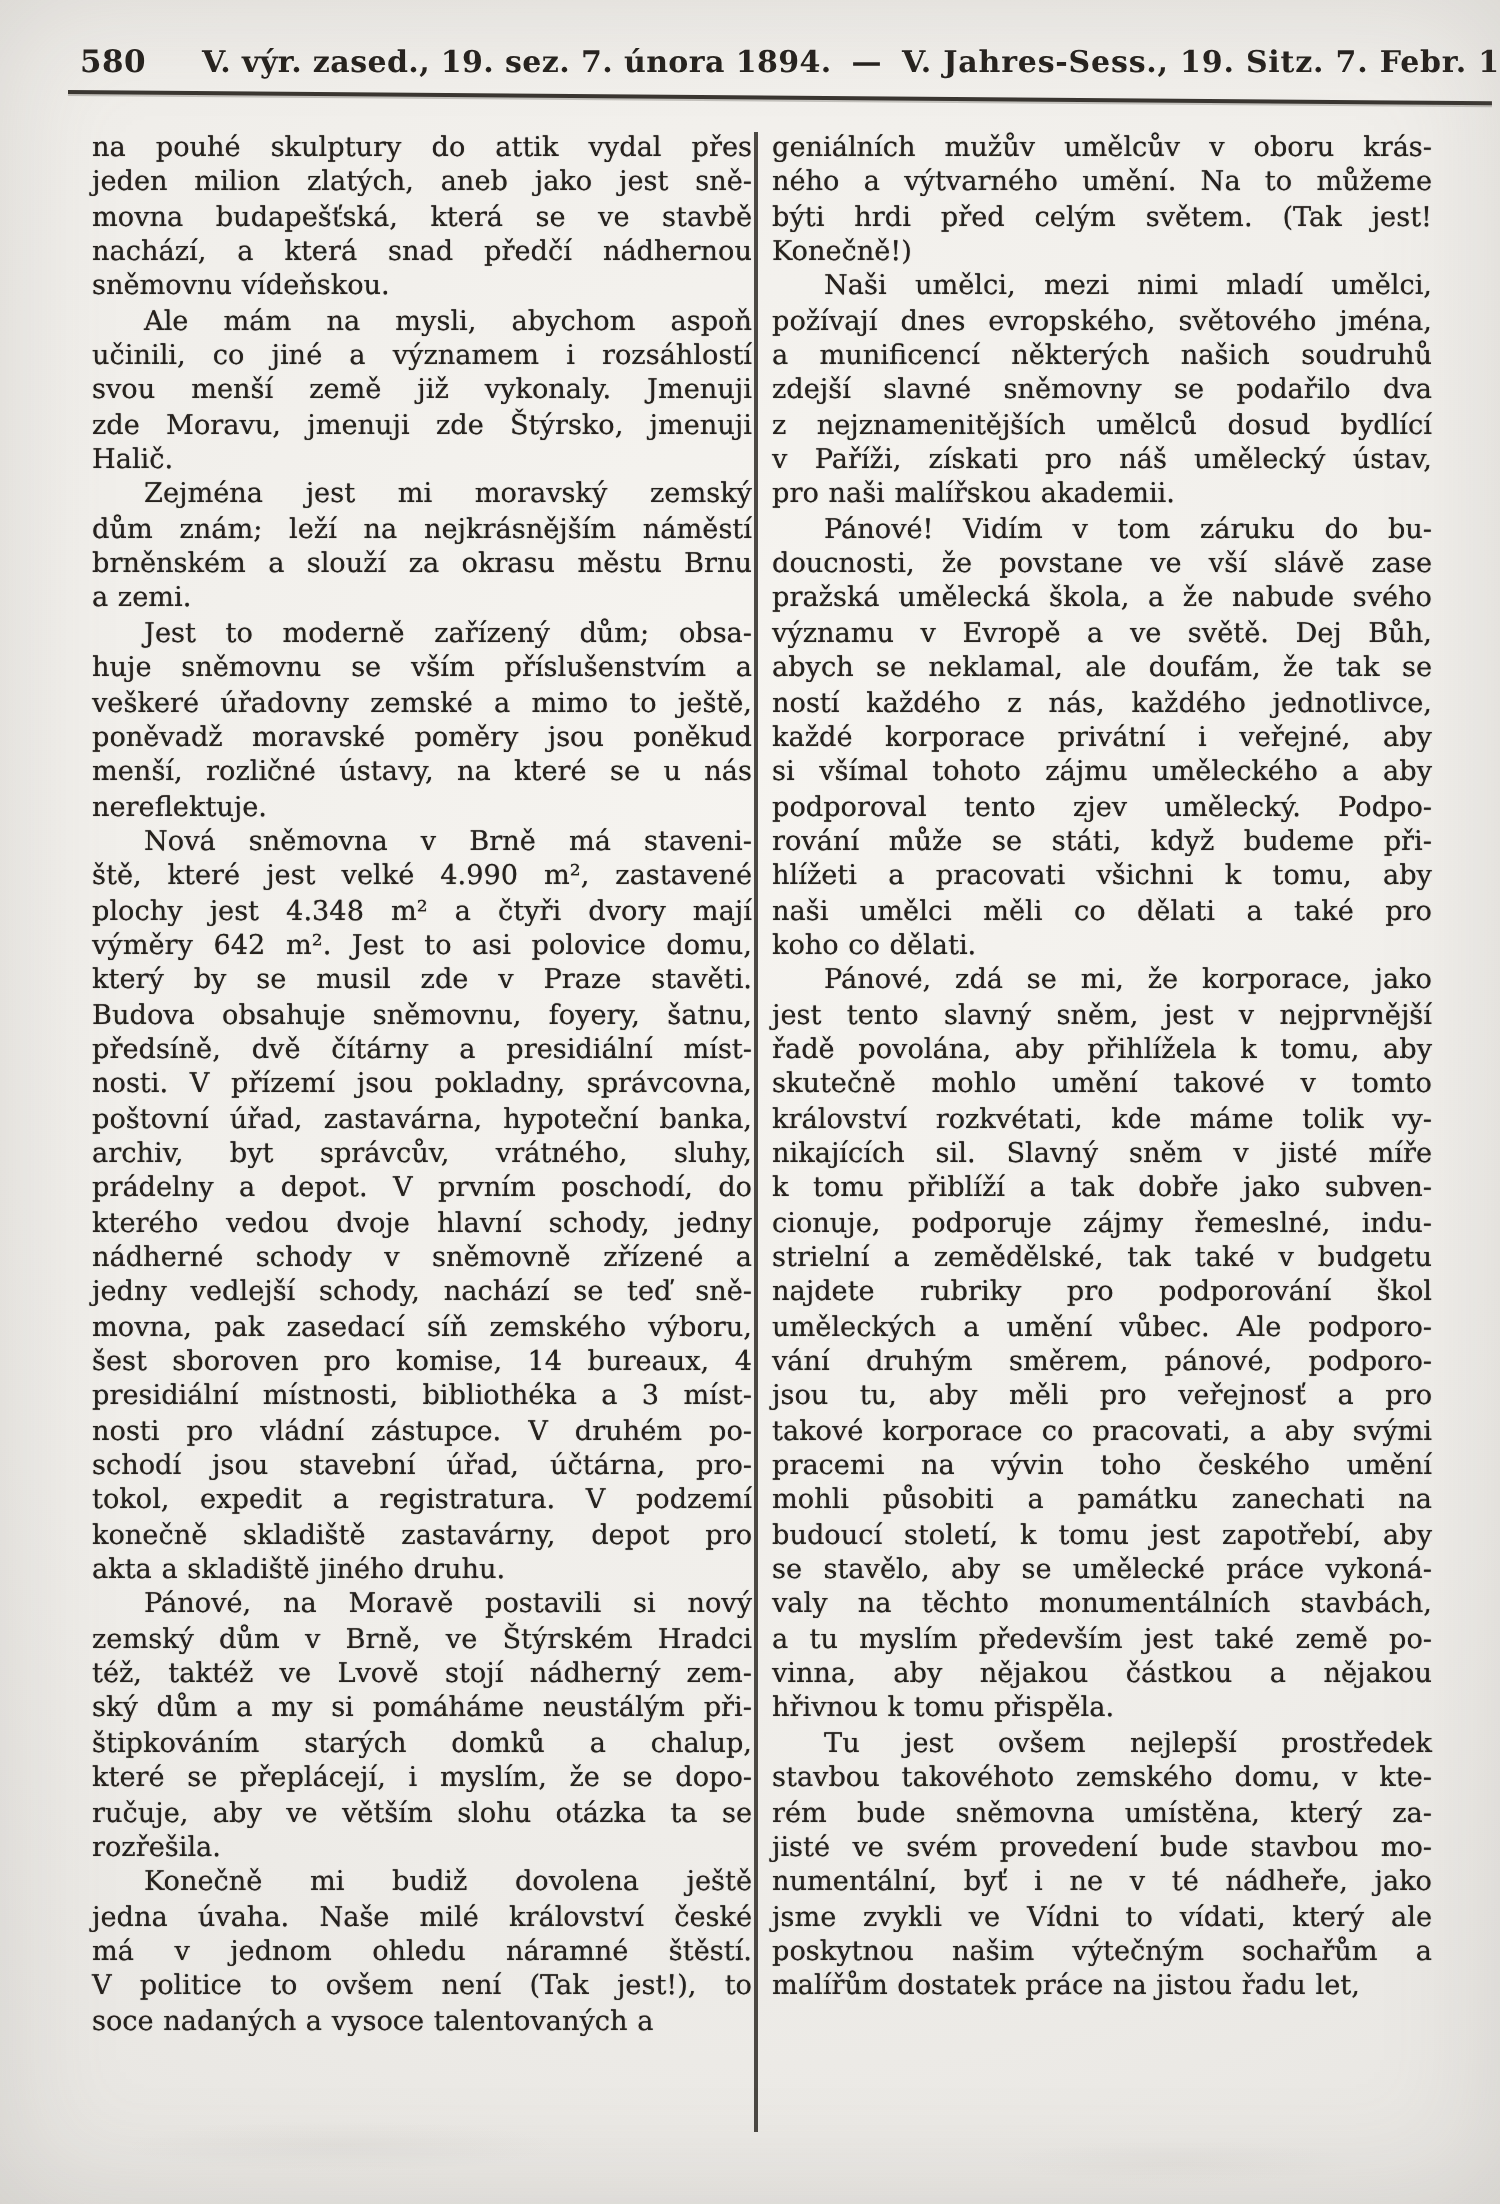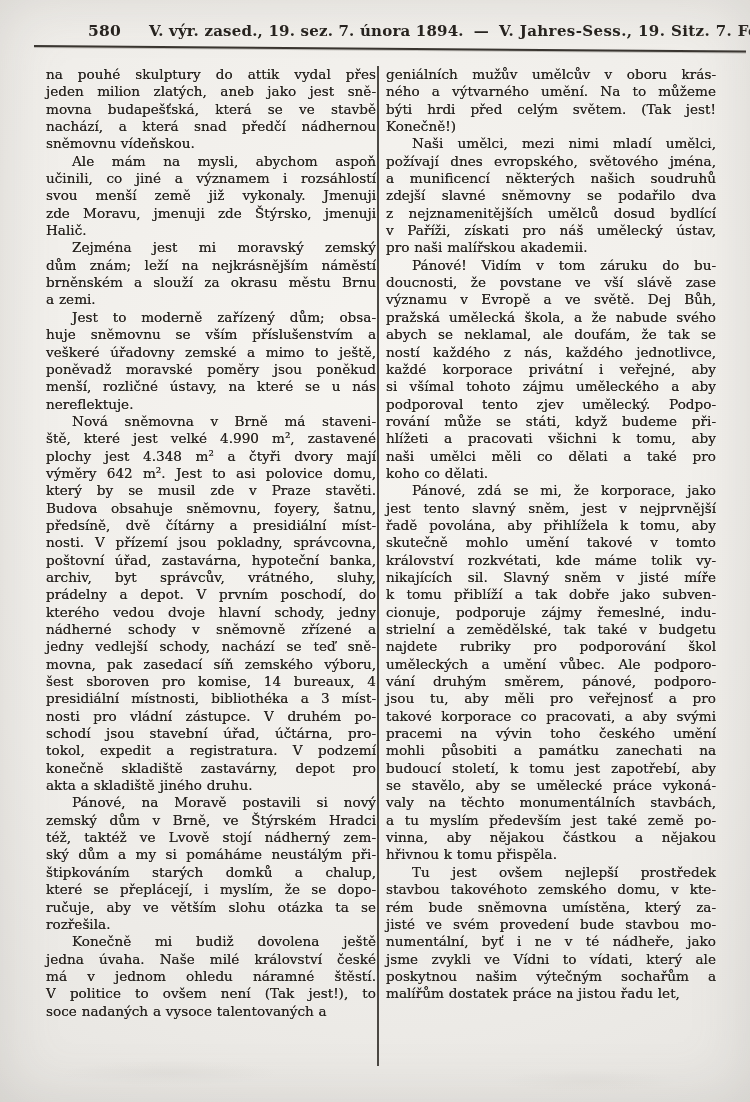--- a/index.html
+++ b/index.html
@@ -22,21 +22,21 @@
     position:absolute; inset:0;
   }
   
   .header{
     position:absolute; top:21px; left:40px; right:8px; height:22px;
     display:flex; align-items:baseline;
     font-size:15px; font-weight:700;
     white-space:nowrap;
     letter-spacing:.2px;
   }
-  .page-number{ margin-right:28px; font-size:15.5px;margin-left:48px; }
+  .page-number{ margin-right:28px; font-size:15.5px; }
   .hdr-cz{ margin-right:10px; }
   .hdr-dash{ margin-right:10px; }
   .hdr-de{ font-weight:700; letter-spacing:.4px; }
   .header-rule{
     position:absolute; top:45px; left:34px; width:712px; height:2px;
     background:var(--rule);
     transform:rotate(0.45deg);
     transform-origin:left center;
     box-shadow:0 1px 0 rgba(58,54,49,.25);
   }
@@ -162,22 +162,22 @@
         <div class="line last">Konečně!)</div>
         <div class="line indent">Naši umělci, mezi nimi mladí umělci,</div>
         <div class="line">požívají dnes evropského, světového jména,</div>
         <div class="line">a munificencí některých našich soudruhů</div>
         <div class="line">zdejší slavné sněmovny se podařilo dva</div>
         <div class="line">z nejznamenitějších umělců dosud bydlící</div>
         <div class="line">v Paříži, získati pro náš umělecký ústav,</div>
         <div class="line last">pro naši malířskou akademii.</div>
         <div class="line indent">Pánové! Vidím v tom záruku do bu-</div>
         <div class="line">doucnosti, že povstane ve vší slávě zase</div>
+        <div class="line">pražská umělecká škola, a že nabude svého</div>
         <div class="line">významu v Evropě a ve světě. Dej Bůh,</div>
-        <div class="line">pražská umělecká škola, a že nabude svého</div>
         <div class="line">abych se neklamal, ale doufám, že tak se</div>
         <div class="line">ností každého z nás, každého jednotlivce,</div>
         <div class="line">každé korporace privátní i veřejné, aby</div>
         <div class="line">si všímal tohoto zájmu uměleckého a aby</div>
         <div class="line">podporoval tento zjev umělecký. Podpo-</div>
         <div class="line">rování může se státi, když budeme při-</div>
         <div class="line">hlížeti a pracovati všichni k tomu, aby</div>
         <div class="line">naši umělci měli co dělati a také pro</div>
         <div class="line last">koho co dělati.</div>
         <div class="line indent">Pánové, zdá se mi, že korporace, jako</div>

